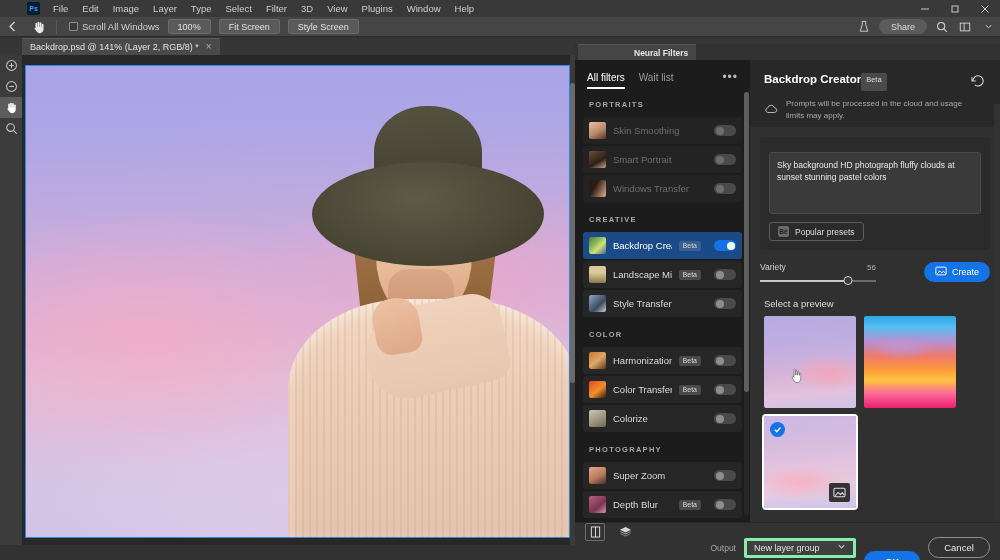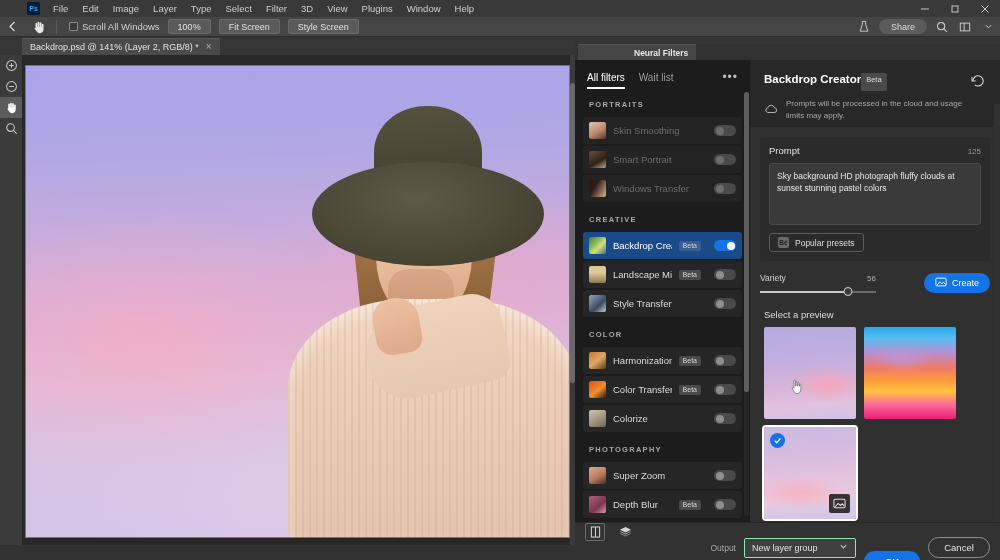--- a/index.html
+++ b/index.html
@@ -327,21 +327,21 @@
     display: flex; align-items: flex-start; border-top: 1px solid #272727;
   }
   .ft-ico {
     width: 20px; height: 18px; display: flex; align-items: center; justify-content: center;
     color: #d6d6d6; margin-left: 10px;
   }
   .ft-ico.boxed { border: 1px solid #6c6c6c; border-radius: 2px; }
   .ft-right { margin-left: auto; display: flex; align-items: center; gap: 8px; padding-right: 10px; }
   .ft-output-lbl { font-size: 8.5px; color: #a8a8a8; }
   .ft-select {
-    width: 112px; height: 20px; background: #3f3f3f; border: 1px solid #86efac; border-radius: 2px;
+    width: 112px; height: 20px; background: #3f3f3f; border: 3px solid #86efac; border-radius: 2px;
     display: flex; align-items: center; padding: 0 7px; color: #e4e4e4; font-size: 9px;
   }
   .ft-select .chev { margin-left: auto; color: #c5c5c5; }
   .ok-btn {
     width: 56px; height: 21px; background: #1473e6; border-radius: 11px; color: #ffffff;
     font-size: 9.5px; font-weight: bold; display: flex; align-items: center; justify-content: center; margin-top: 28px;
   }
   .cancel-btn {
     width: 62px; height: 21px; background: transparent; border: 1px solid #8f8f8f; border-radius: 11px;
     color: #e6e6e6; font-size: 9.5px; display: flex; align-items: center; justify-content: center;
@@ -623,24 +623,20 @@
             <svg width="14" height="10" viewBox="0 0 16 11" fill="none" stroke="currentColor" stroke-width="1.1">
               <path d="M4.3 9.5h7.3a2.7 2.7 0 0 0 .3-5.4A3.9 3.9 0 0 0 4.4 4 2.8 2.8 0 0 0 4.3 9.5z"></path>
             </svg>
           </div>
           <div class="nf-cloud-txt">Prompts will be processed in the cloud and usage limits may apply.</div>
         </div>
       </div>
 
       <div class="nf-body">
         <div class="prompt-card">
-          <div class="prompt-top">
-            <div class="prompt-lbl">Prompt</div>
-            <div class="prompt-count">125</div>
-          </div>
           <div class="prompt-box">
             <div class="prompt-text">Sky background HD photograph fluffy clouds at sunset stunning pastel colors</div>
           </div>
           <div class="preset-btn">
             <div class="preset-ico">Bé</div>
             <div class="preset-lbl">Popular presets</div>
           </div>
         </div>
 
         <div class="variety-row">

